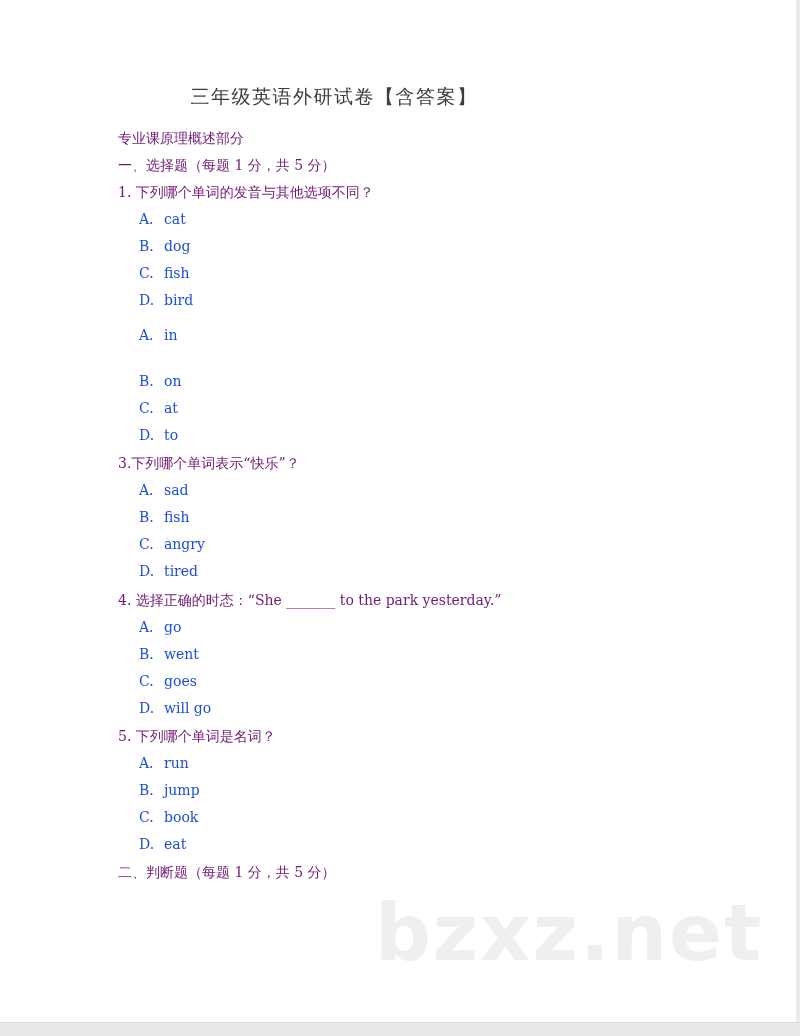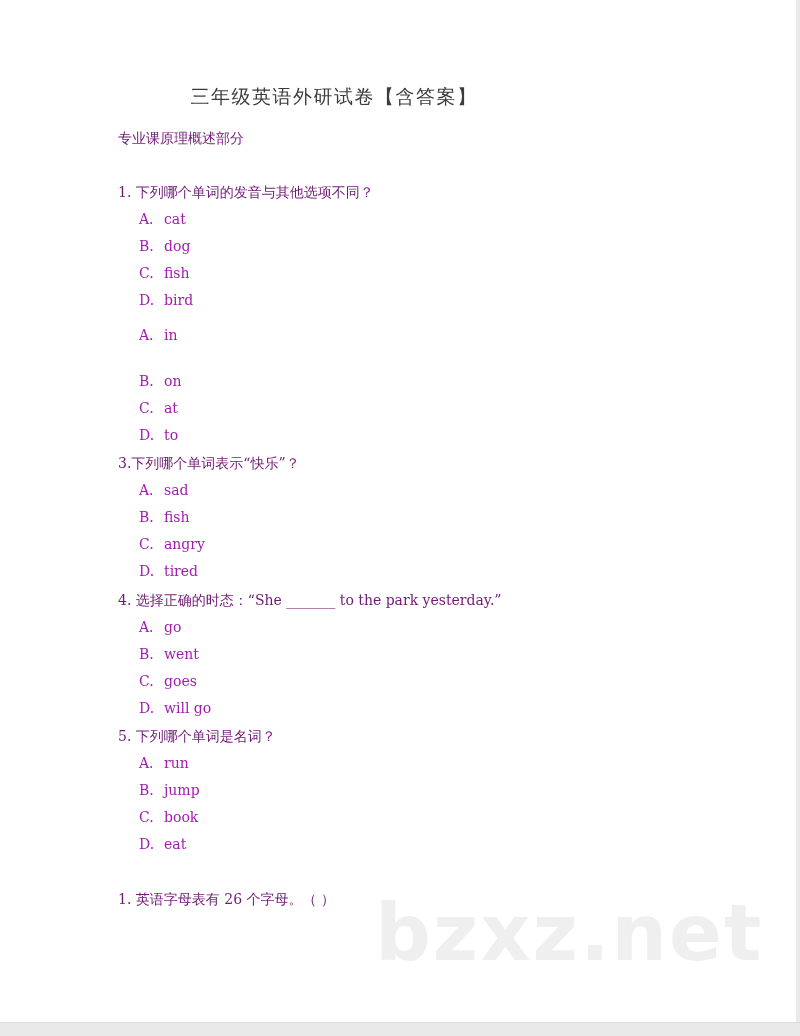--- a/index.html
+++ b/index.html
@@ -55,41 +55,42 @@
       left: 118px;
       font-size: 14px;
       white-space: pre;
       color: #701a75;
     }
     .opt {
       position: absolute;
       left: 139px;
       font-size: 14px;
       white-space: pre;
-      color: #a21caf;
+      color: #1d4ed8;
     }
     .opt .letter { display: inline-block; width: 25px; }
     .watermark {
       position: absolute;
       left: 375px;
       top: 888px;
       font-family: "DejaVu Sans", "Liberation Sans", sans-serif;
       font-weight: bold;
       font-size: 78px;
       color: #efefef;
       letter-spacing: 2px;
     }
   </style>
 </head>
 <body>
 
 <div class="page">
   <div class="title">三年级英语外研试卷【含答案】</div>
 
   <div class="line" style="top:130px">专业课原理概述部分</div>
+  <div class="line" style="top:157px">一、选择题（每题 1 分，共 5 分）</div>
 
   <div class="line" style="top:184px">1. 下列哪个单词的发音与其他选项不同？</div>
   <div class="opt" style="top:211px"><span class="letter">A.</span><span>cat</span></div>
   <div class="opt" style="top:238px"><span class="letter">B.</span><span>dog</span></div>
   <div class="opt" style="top:265px"><span class="letter">C.</span><span>fish</span></div>
   <div class="opt" style="top:292px"><span class="letter">D.</span><span>bird</span></div>
 
   <div class="opt" style="top:327px"><span class="letter">A.</span><span>in</span></div>
   <div class="opt" style="top:373px"><span class="letter">B.</span><span>on</span></div>
   <div class="opt" style="top:400px"><span class="letter">C.</span><span>at</span></div>
@@ -106,19 +107,19 @@
   <div class="opt" style="top:646px"><span class="letter">B.</span><span>went</span></div>
   <div class="opt" style="top:673px"><span class="letter">C.</span><span>goes</span></div>
   <div class="opt" style="top:700px"><span class="letter">D.</span><span>will go</span></div>
 
   <div class="line" style="top:728px">5. 下列哪个单词是名词？</div>
   <div class="opt" style="top:755px"><span class="letter">A.</span><span>run</span></div>
   <div class="opt" style="top:782px"><span class="letter">B.</span><span>jump</span></div>
   <div class="opt" style="top:809px"><span class="letter">C.</span><span>book</span></div>
   <div class="opt" style="top:836px"><span class="letter">D.</span><span>eat</span></div>
 
-  <div class="line" style="top:891px">1. 英语字母表有 26 个字母。（ ）</div>
+  <div class="line" style="top:864px">二、判断题（每题 1 分，共 5 分）</div>
 
   <div class="watermark">bzxz.net</div>
 </div>
 
 <div class="right-edge"></div>
 <div class="bottom-strip"></div>
 
 </body></html>

